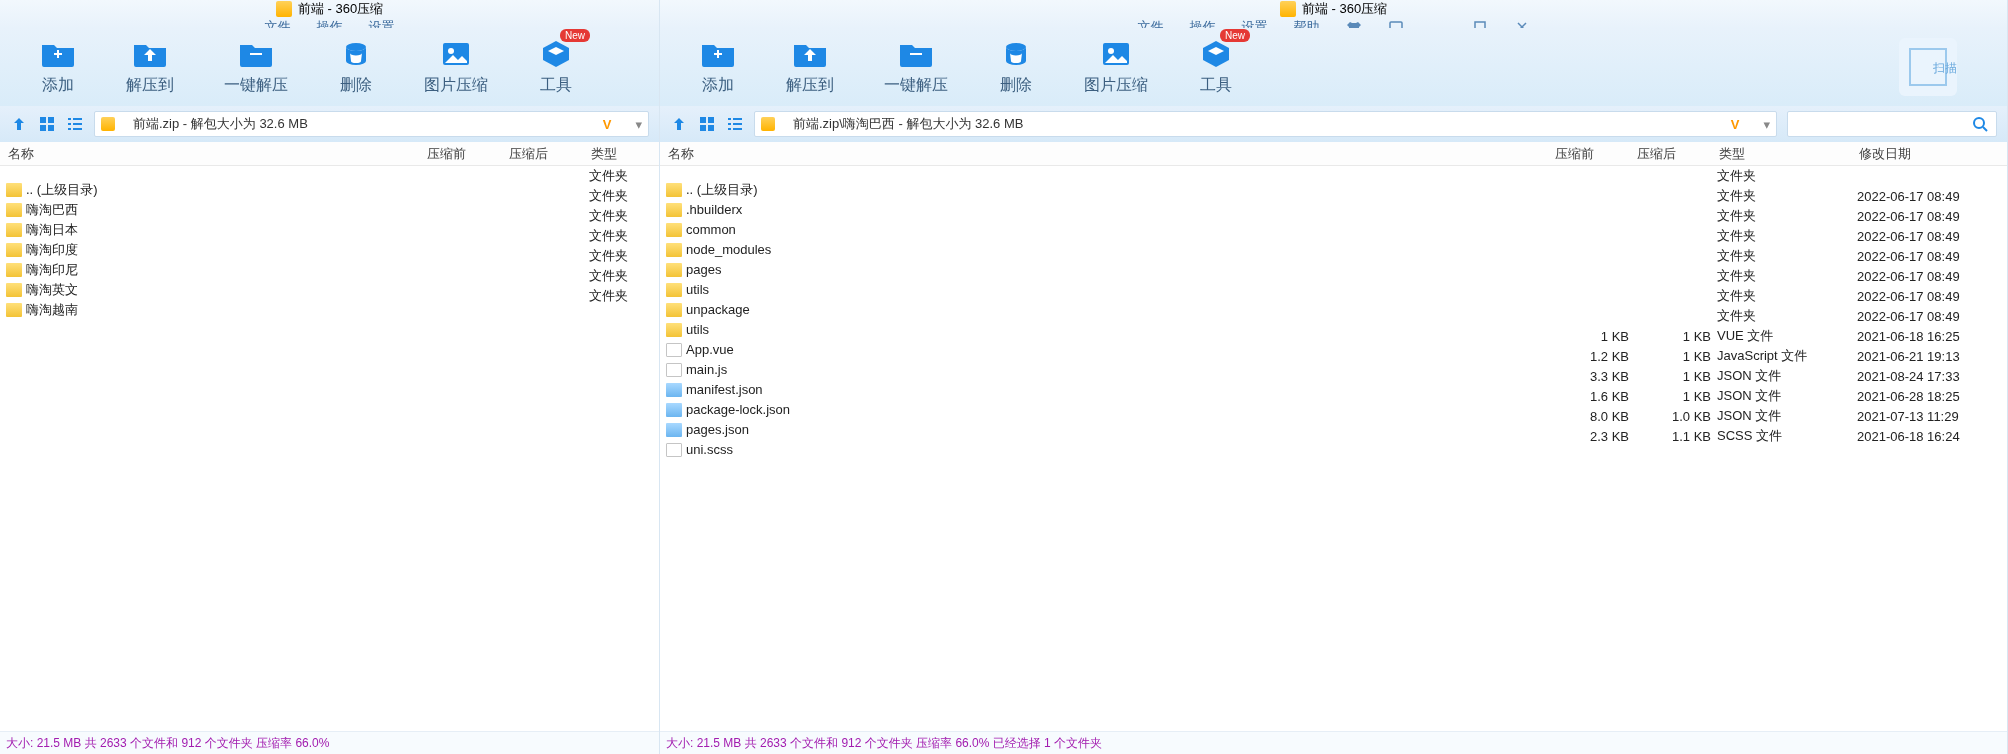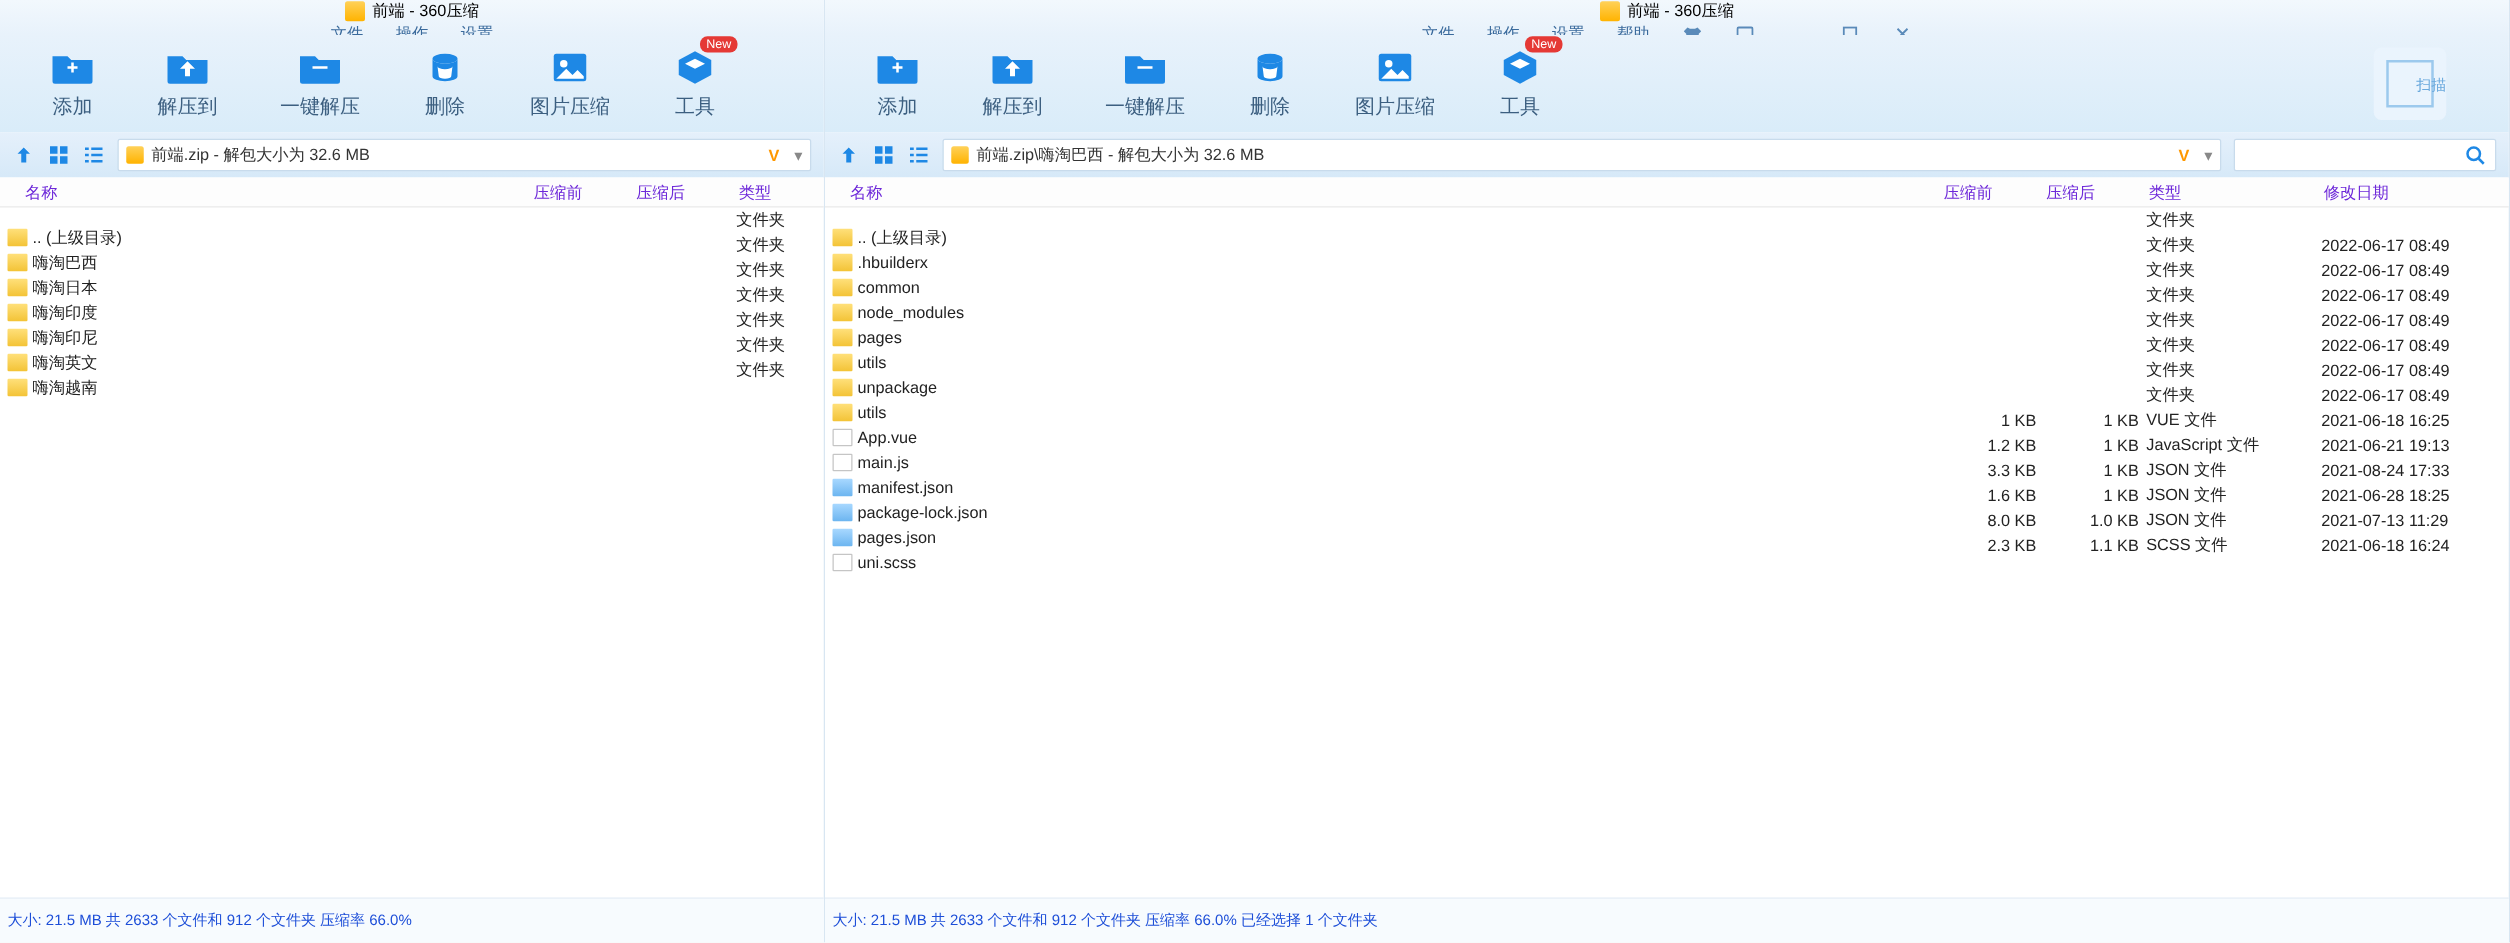--- a/index.html
+++ b/index.html
@@ -20,51 +20,51 @@
 .tool-icon { width: 36px; height: 30px; display: flex; align-items: center; justify-content: center; }
 .tool-label { font-size: 16px; color: #3c5f80; }
 .new-badge { position: absolute; top: -10px; right: -16px; background: #e53935; color: #fff; font-size: 10px; padding: 1px 5px; border-radius: 6px; }
 
 .scan-box { width: 58px; height: 58px; margin-left: auto; margin-right: 10px; background: #eaf4fd; border-radius: 6px; display:flex; align-items:center; justify-content:center; color:#7fb5e4; font-size:12px; text-align:center; }
 .scan-ico { width:38px; height:38px; border:2px solid #9cc9ed; position:relative; }
 .scan-ico::before { content:"扫描"; position:absolute; width:100%; text-align:center; top:10px; color:#6aa9dd; font-size:12px; }
 
 .navrow { height: 36px; background: linear-gradient(#e5f0fb,#d6e9f8); display: flex; align-items: center; padding: 0 10px; gap: 10px; }
 .nav-ico { width: 18px; height: 18px; display: flex; align-items: center; justify-content: center; color: #2e79c4; cursor: pointer; }
-.path-input { flex: 1; height: 26px; background: #fff; border: 1px solid #c8dbec; border-radius: 2px; display: flex; align-items: center; padding: 0 6px; gap: 6px; }
+.path-input { flex: 1; height: 26px; background: #fff; border: 1px solid #c8dbec; border-radius: 2px; display: flex; align-items: center; padding: 0 6px; gap: 18px; }
 .path-file-ico { width: 14px; height: 14px; background: linear-gradient(#ffd159,#ffb300); border-radius: 2px; }
 .path-text { color: #333; flex: 1; white-space: nowrap; overflow: hidden; }
 .path-v { color: #ff9800; font-weight: bold; margin: 0 6px; }
 .path-chev { color: #888; cursor:pointer; }
 
 .search-box { width: 210px; height: 26px; background: #fff; border: 1px solid #c8dbec; border-radius: 2px; display:flex; align-items:center; padding: 0 8px; justify-content: flex-end; }
 .search-ico { color:#1e88e5; font-size: 15px; }
 
-.headrow { height: 24px; background: #fdfdfd; border-bottom: 1px solid #e9e9e9; display: flex; align-items: center; padding-left: 18px; color:#6d28d9; }
+.headrow { height: 24px; background: #fdfdfd; border-bottom: 1px solid #e9e9e9; display: flex; align-items: center; padding-left: 6px; color:#404040; }
 .headrow > div { text-align: left; padding-left: 2px; }
 .col-name { flex: 1; }
 .col-before { width: 82px; text-align: right; }
 .col-after { width: 82px; text-align: right; }
 .col-type { width: 140px; }
 .col-date { width: 150px; }
 
 .filelist { flex: 1; overflow: auto; }
 .frow { height: 20px; display: flex; align-items: center; padding-left: 6px; }
 .fname { flex: 1; display: flex; align-items:center; gap: 4px; color:#222;margin-top:27px; }
 .f-ico { width: 16px; height: 14px; display: inline-block; border-radius: 1px; }
 .f-ico.folder { background: linear-gradient(#ffe07a,#f3c336); }
 .f-ico.file { background: #fff; border: 1px solid #c5c5c5; }
 .f-ico.js { background: #fff; border: 1px solid #c5c5c5; position:relative; }
 .f-ico.json { background: linear-gradient(#a8d8ff,#6cb5f0); }
 .fbefore { width: 82px; text-align: right; padding-right: 6px; color:#222; }
 .fafter { width: 82px; text-align: right; padding-right: 6px; color:#222; }
 .ftype { width: 140px; color:#222; }
 .fdate { width: 150px; color:#222; }
 
-.status { height: 36px; background: #f7fbfe; color: #1d4ed8; font-size: 12px; display: flex; align-items: center; padding-left: 6px; border-top: 1px solid #e6eef6; }
+.status { height: 23px; background: #f7fbfe; color: #a21caf; font-size: 12px; display: flex; align-items: center; padding-left: 6px; border-top: 1px solid #e6eef6; }
 
 svg { display:block; }
 </style>
 </head>
 <body>
 
 <div class="pane left">
   <div class="titlebar">
     <div class="left-group">
       <span class="app-icon"></span>

